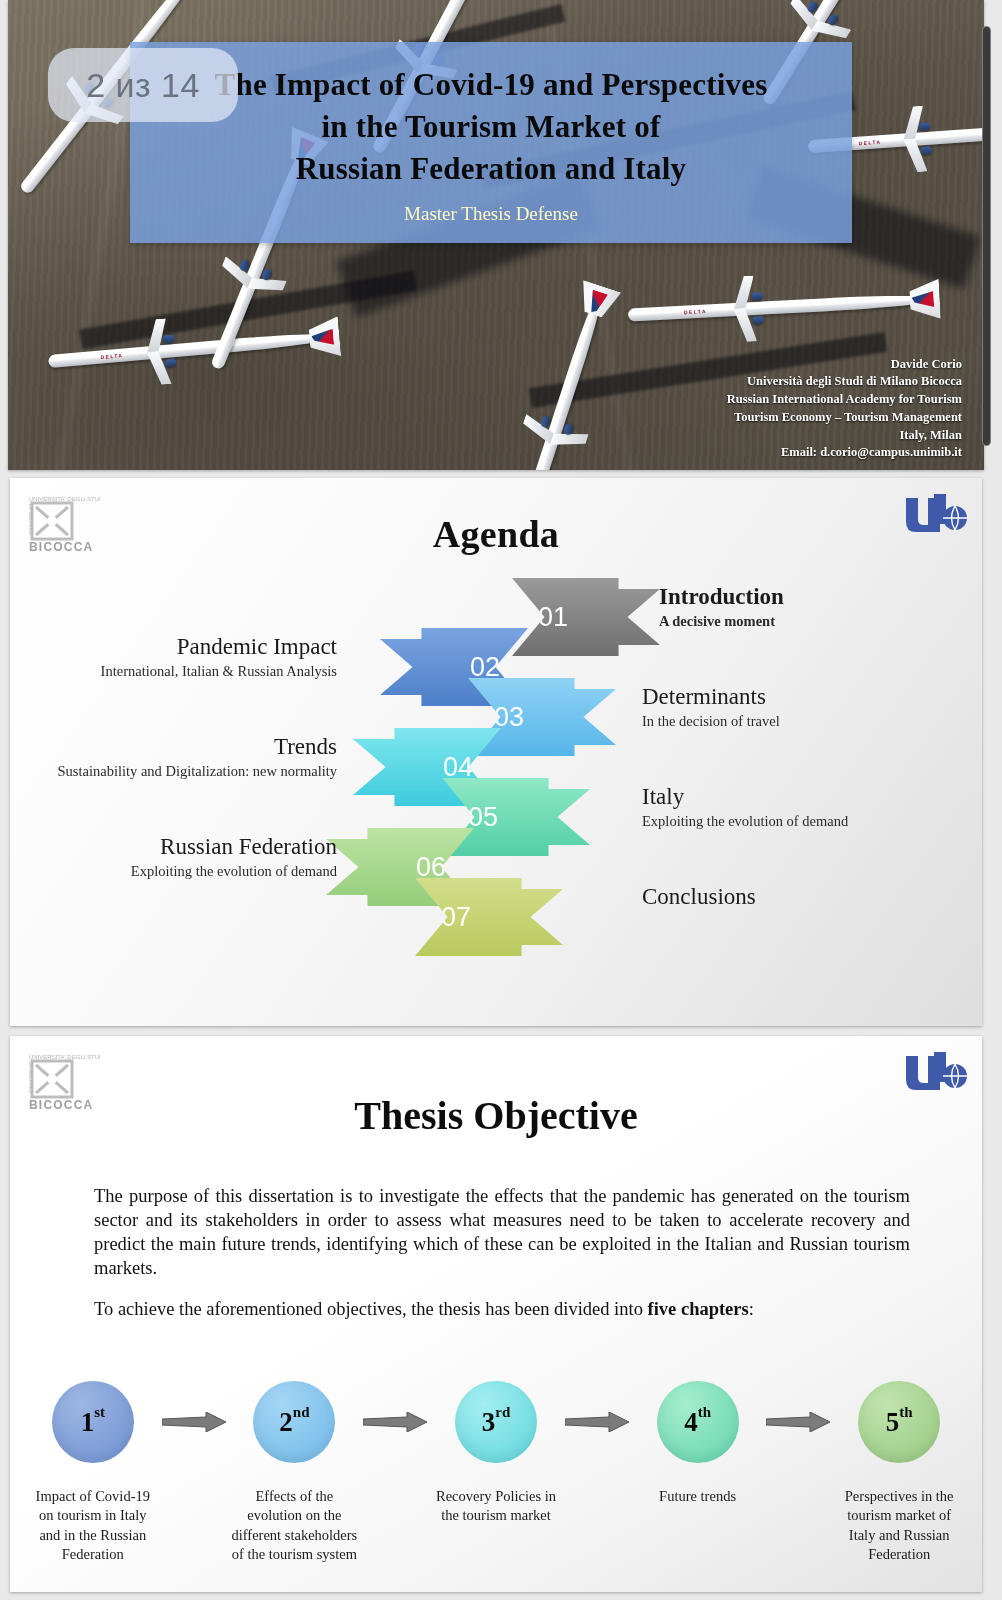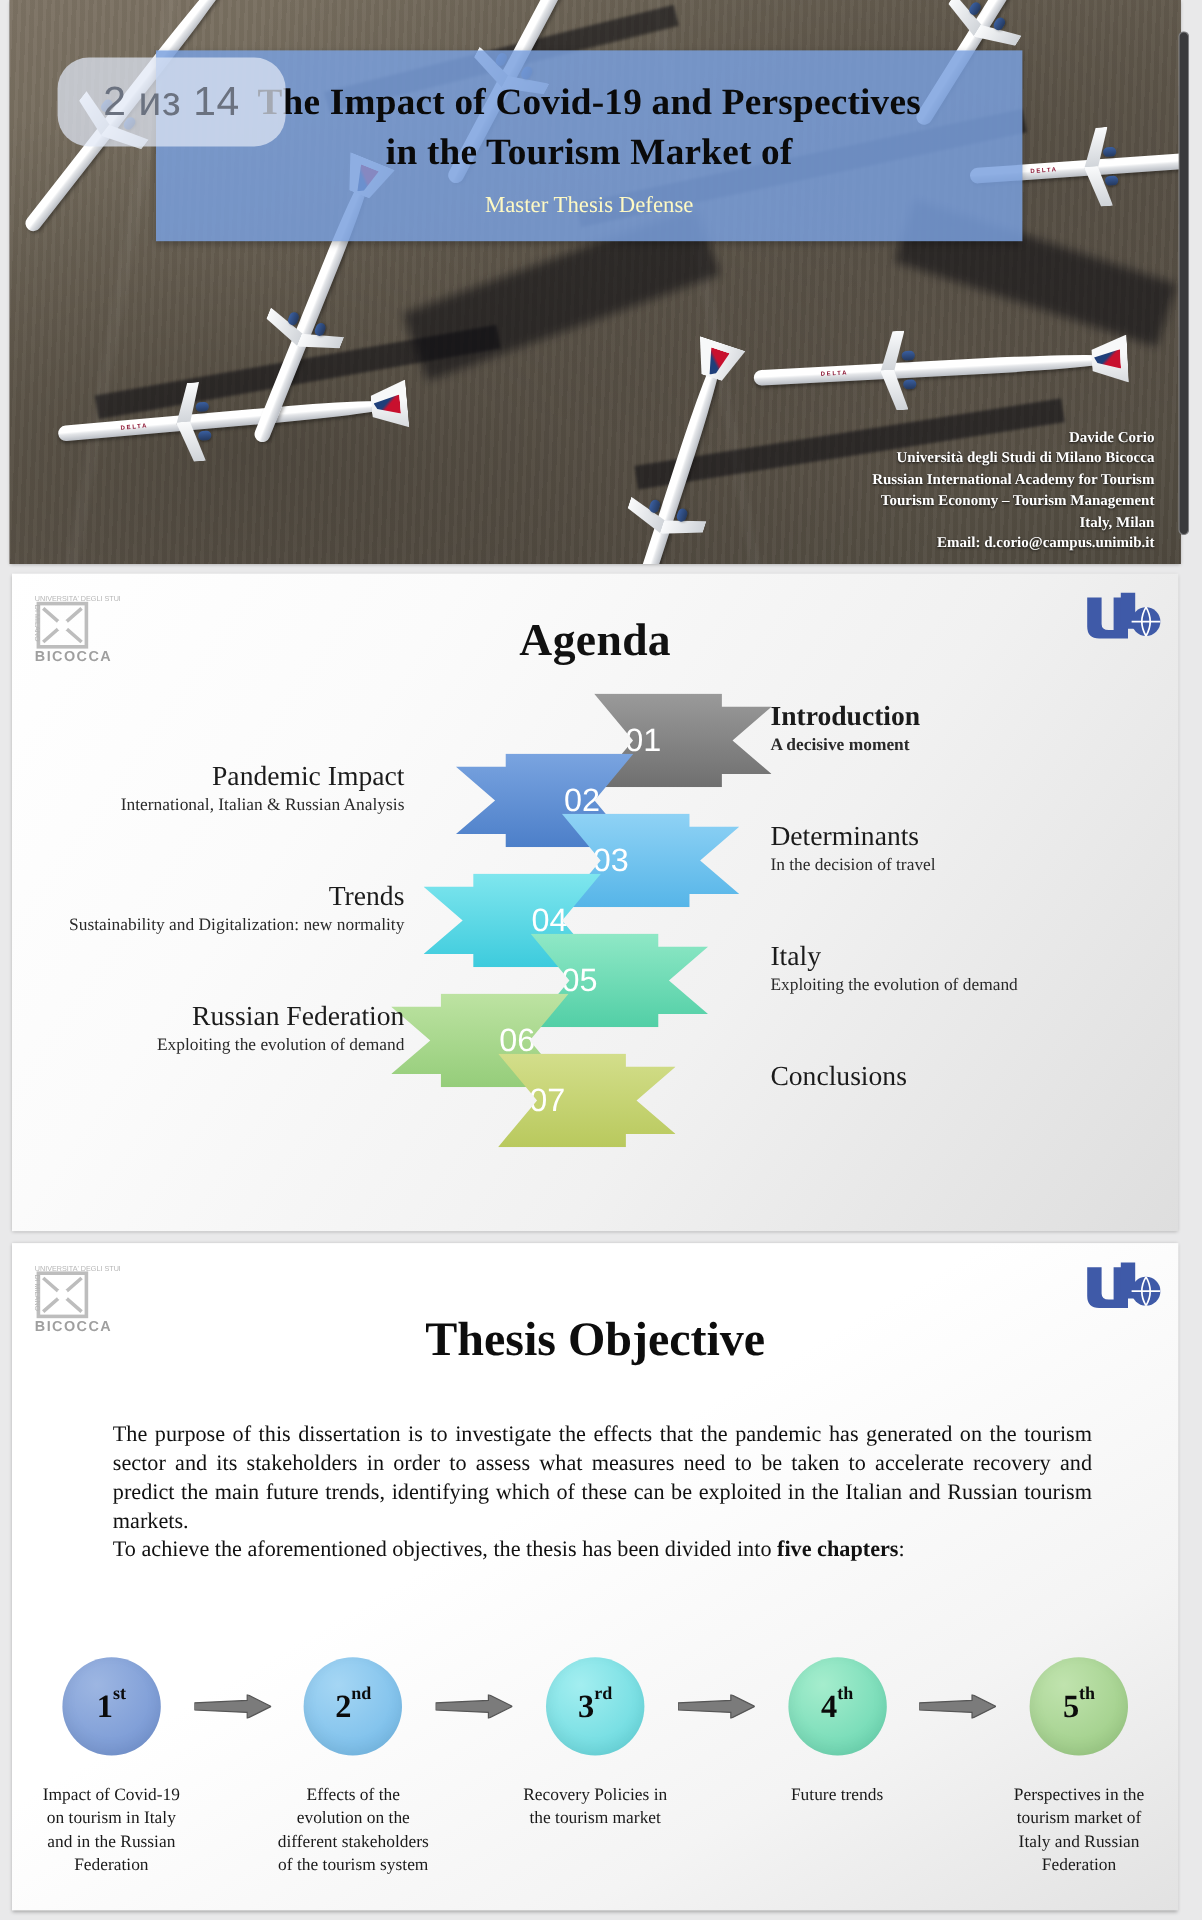--- a/index.html
+++ b/index.html
@@ -168,21 +168,21 @@
     background:linear-gradient(150deg,#ffffff 0%,#ffffff 42%,#f4f4f4 74%,#e2e2e2 100%); }
 
   .obj-title{
     position:absolute; top:56px; left:0; width:100%;
     text-align:center; font-size:40px; font-weight:700; color:#0d0d0d;
   }
   .body-copy{
     position:absolute; left:84px; top:148px; width:816px;
     font-size:18.5px; line-height:1.30; color:#111; text-align:justify;
   }
-  .body-copy p + p{ }
+  .body-copy p + p{ margin-top:17px; }
   .body-copy b{ font-weight:700; }
 
   .steps{
     position:absolute; left:18px; top:345px; width:936px;
     display:flex; align-items:flex-start; justify-content:space-between;
   }
   .step{ width:165px; display:flex; flex-direction:column; align-items:center; }
   .circle{
     width:82px; height:82px; border-radius:50%;
     display:flex; align-items:center; justify-content:center;
@@ -284,20 +284,21 @@
           <div class="eng b"></div>
         <div class="tail"></div>
           <div class="tailfin"></div>
       </div>
     </div>
 
     <div class="title-box">
       <h1>
         <span>The Impact of Covid-19 and Perspectives</span><br>
         <span>in the Tourism Market of</span><br>
+        <span>Russian Federation and Italy</span>
       </h1>
       <div class="subtitle">Master Thesis Defense</div>
     </div>
 
     <div class="author">
       <div>Davide Corio</div>
       <div>Università degli Studi di Milano Bicocca</div>
       <div>Russian International Academy for Tourism</div>
       <div>Tourism Economy – Tourism Management</div>
       <div>Italy, Milan</div>
@@ -327,21 +328,21 @@
         <path d="M34 2 h12 v30 h-12 Z" fill="#3f5aa8"></path>
         <circle cx="55" cy="26" r="12" fill="#3f5aa8"></circle>
         <path d="M43 26 h24 M55 14 q7 12 0 24 M55 14 q-7 12 0 24" stroke="#ffffff" stroke-width="1.4" fill="none"></path>
       </svg>
     </div>
 
     <div class="slide-title">Agenda</div>
 
     <div class="agenda">
 
-      <div class="arrow-row" style="top:0px; left:0; width:100%;">
+      <div class="arrow-row" style="top:0px; left:17px; width:100%;">
         <div class="chev right" style="left:485px; background:linear-gradient(180deg,#9a9a9a,#6f6f6f);">
           <span>01</span>
         </div>
         <div class="ag-label r" style="top:6px;font-weight:bold;">
           <div class="t">Introduction</div>
           <div class="s">A decisive moment</div>
         </div>
       </div>
 
       <div class="arrow-row" style="top:50px; left:0; width:100%;">

